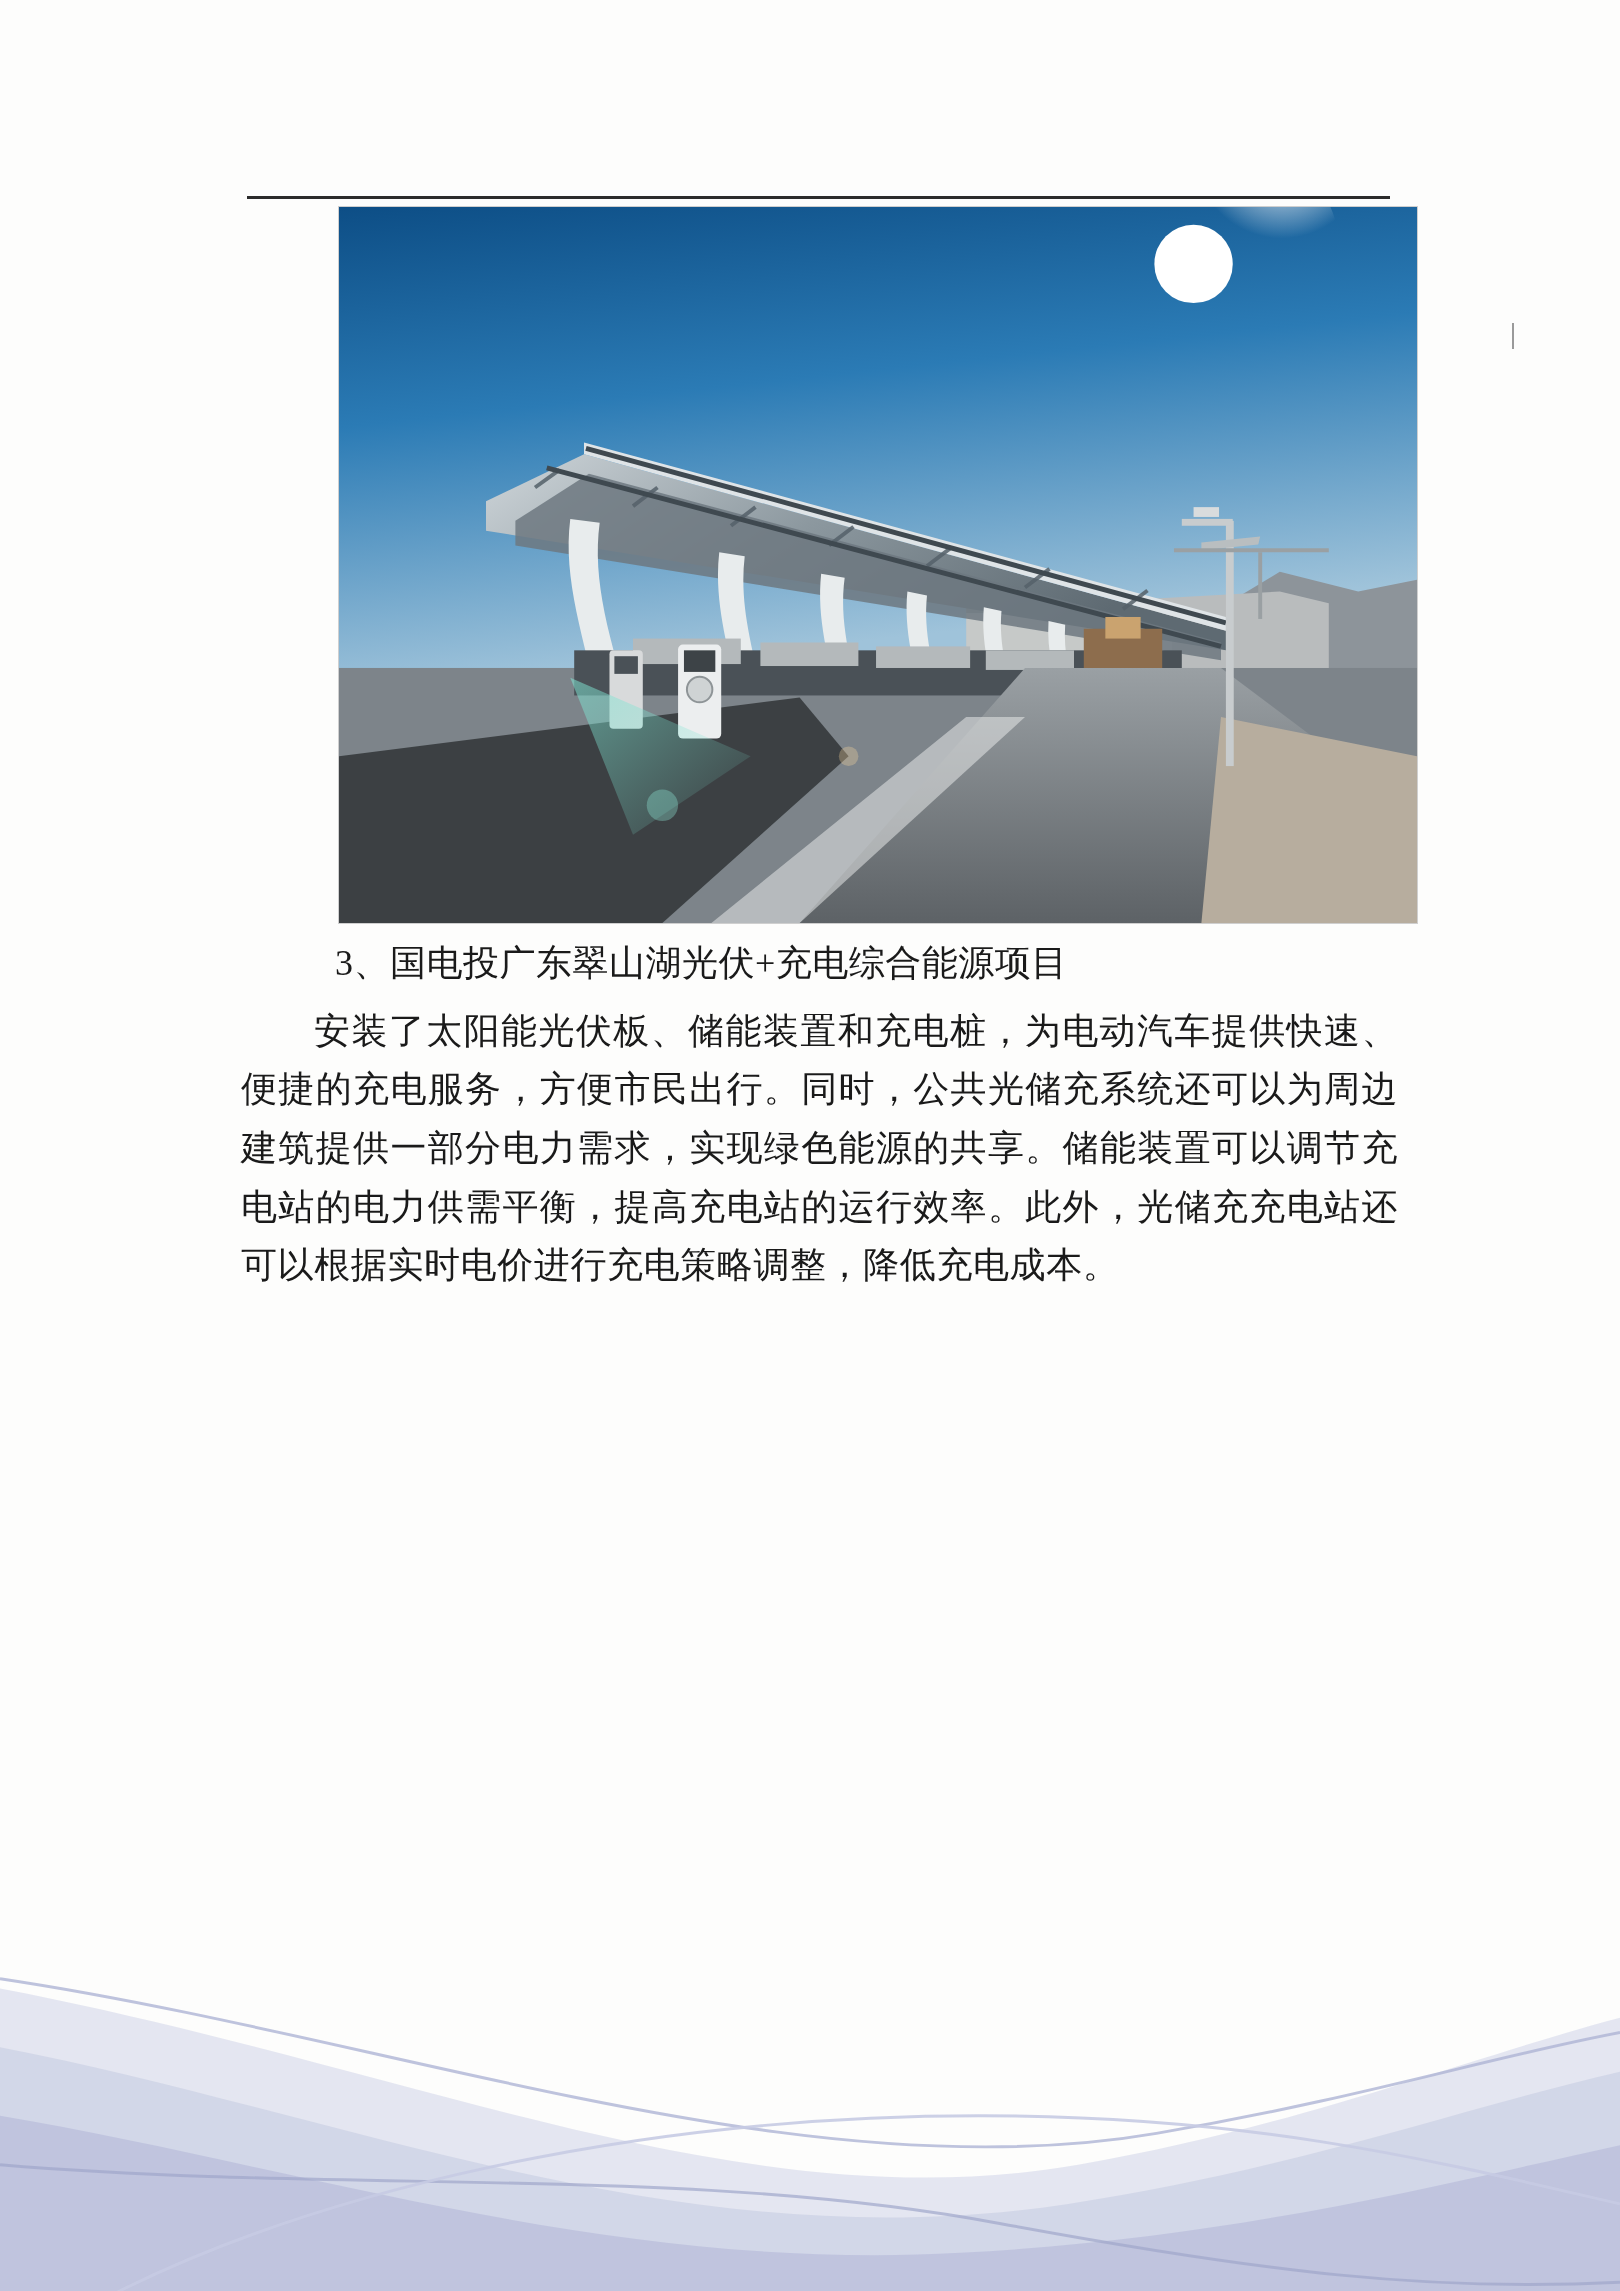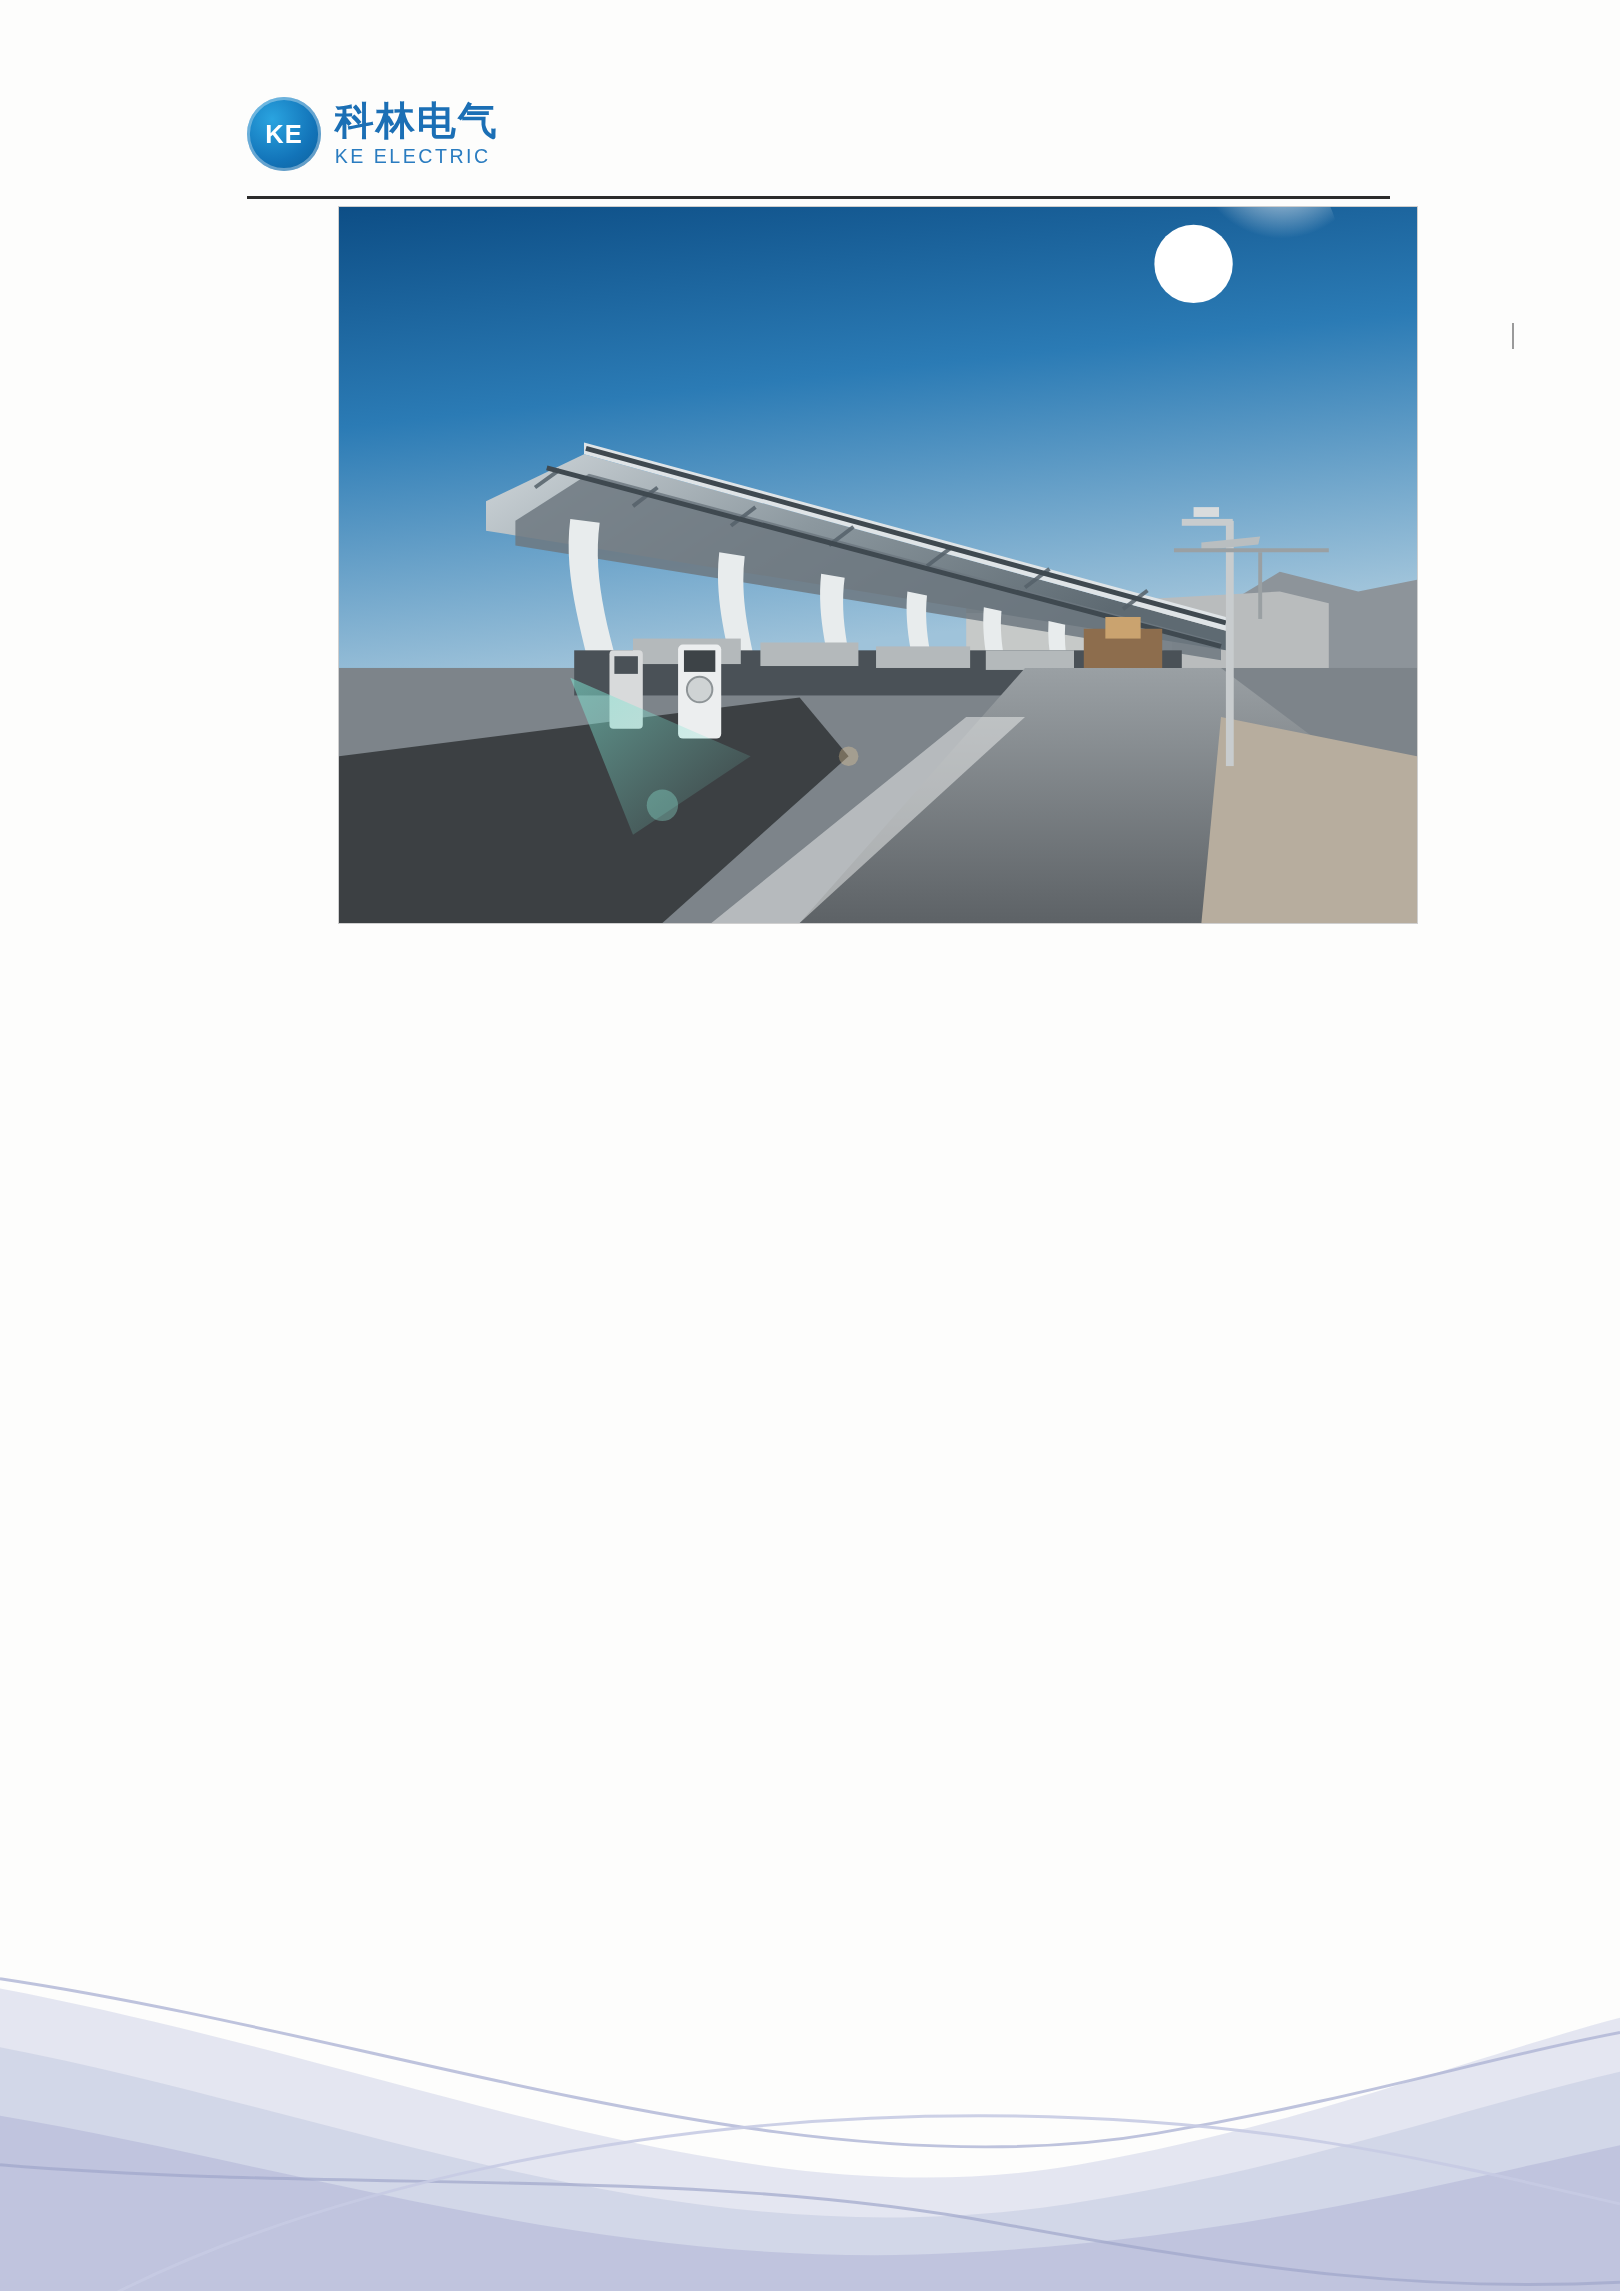--- a/index.html
+++ b/index.html
@@ -150,31 +150,20 @@
     width: 2px;
     height: 25.5px;
     background: #9a9a9a;
   }
 </style>
 </head>
 <body>
 
 <div class="page">
 
-  <div class="header">
-    <div class="logo-wrap">
-      <div class="logo-mark">
-        <div class="logo-letters">KE</div>
-      </div>
-      <div class="logo-text">
-        <div class="logo-cn">科林电气</div>
-        <div class="logo-en">KE ELECTRIC</div>
-      </div>
-    </div>
-  </div>
   <div class="header-rule"></div>
   <div class="side-tick"></div>
 
   <div class="photo">
     <svg viewBox="0 0 1100 730" preserveAspectRatio="none" aria-hidden="true">
       <defs>
         <linearGradient id="sky" x1="0" y1="0" x2="0.25" y2="1">
           <stop offset="0%" stop-color="#0d4e86"></stop>
           <stop offset="45%" stop-color="#2b7bb5"></stop>
           <stop offset="100%" stop-color="#9fc3da"></stop>
@@ -271,20 +260,24 @@
         <line x1="940" y1="352" x2="940" y2="420"></line>
         <line x1="852" y1="350" x2="1010" y2="350"></line>
       </g>
 
       <path d="M236 480 L420 560 L300 640 Z" fill="url(#flare)"></path>
       <circle cx="330" cy="610" r="16" fill="#8fe8d6" opacity="0.35"></circle>
       <circle cx="520" cy="560" r="10" fill="#ffd9a0" opacity="0.30"></circle>
     </svg>
   </div>
 
+  <div class="body-text">
+    <p class="heading">3、国电投广东翠山湖光伏+充电综合能源项目</p>
+    <p class="para">安装了太阳能光伏板、储能装置和充电桩，为电动汽车提供快速、便捷的充电服务，方便市民出行。同时，公共光储充系统还可以为周边建筑提供一部分电力需求，实现绿色能源的共享。储能装置可以调节充电站的电力供需平衡，提高充电站的运行效率。此外，光储充充电站还可以根据实时电价进行充电策略调整，降低充电成本。</p>
+  </div>
 
   <div class="footer-deco">
     <svg viewBox="0 0 1653 430" preserveAspectRatio="none" aria-hidden="true">
       <path d="M0 120 C420 200 760 360 1100 300 C1330 260 1500 190 1653 150 L1653 430 L0 430 Z" fill="#dfe2ee" opacity="0.85"></path>
       <path d="M0 180 C360 250 700 400 1090 340 C1320 305 1500 240 1653 205 L1653 430 L0 430 Z" fill="#ccd1e4" opacity="0.75"></path>
       <path d="M0 250 C300 300 620 410 980 390 C1260 375 1470 320 1653 280 L1653 430 L0 430 Z" fill="#b9bedb" opacity="0.75"></path>
       <path d="M0 110 C400 170 820 330 1180 268 C1390 232 1520 190 1653 165" fill="none" stroke="#aeb4d4" stroke-width="3" opacity="0.8"></path>
       <path d="M0 300 C360 330 700 300 1020 360 C1290 410 1460 430 1653 420" fill="none" stroke="#9fa6cb" stroke-width="3" opacity="0.7"></path>
       <path d="M120 430 C320 330 640 250 1000 250 C1290 250 1480 300 1653 340" fill="none" stroke="#c6cbe3" stroke-width="3" opacity="0.9"></path>
     </svg>

